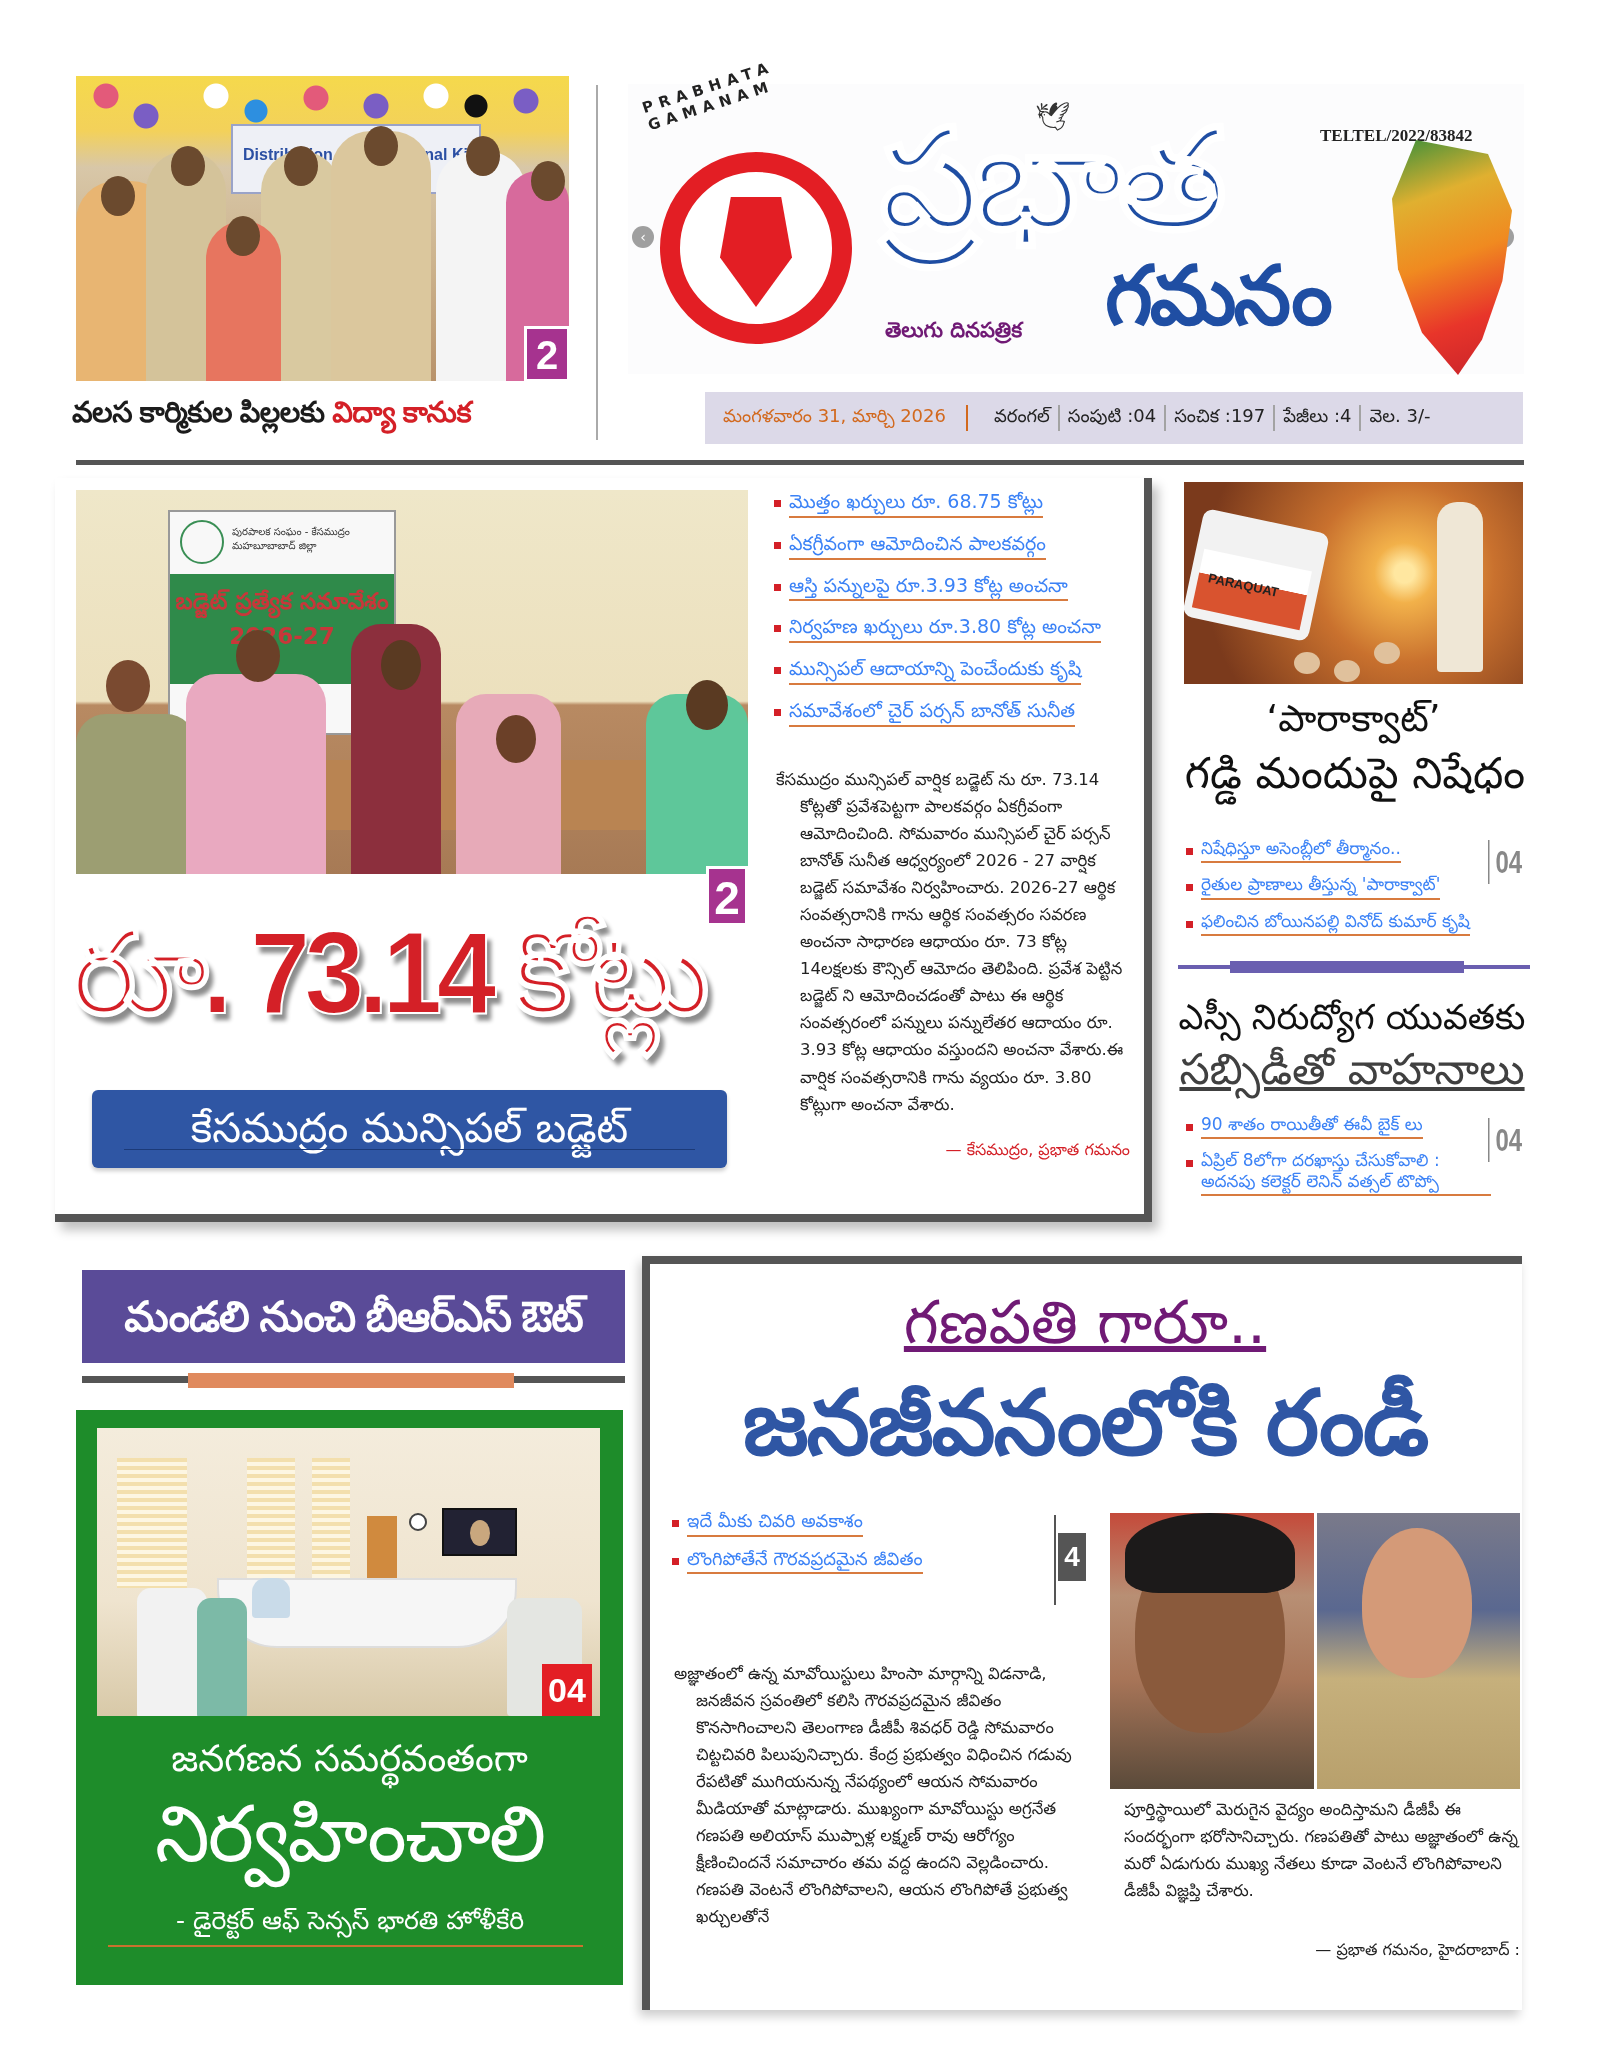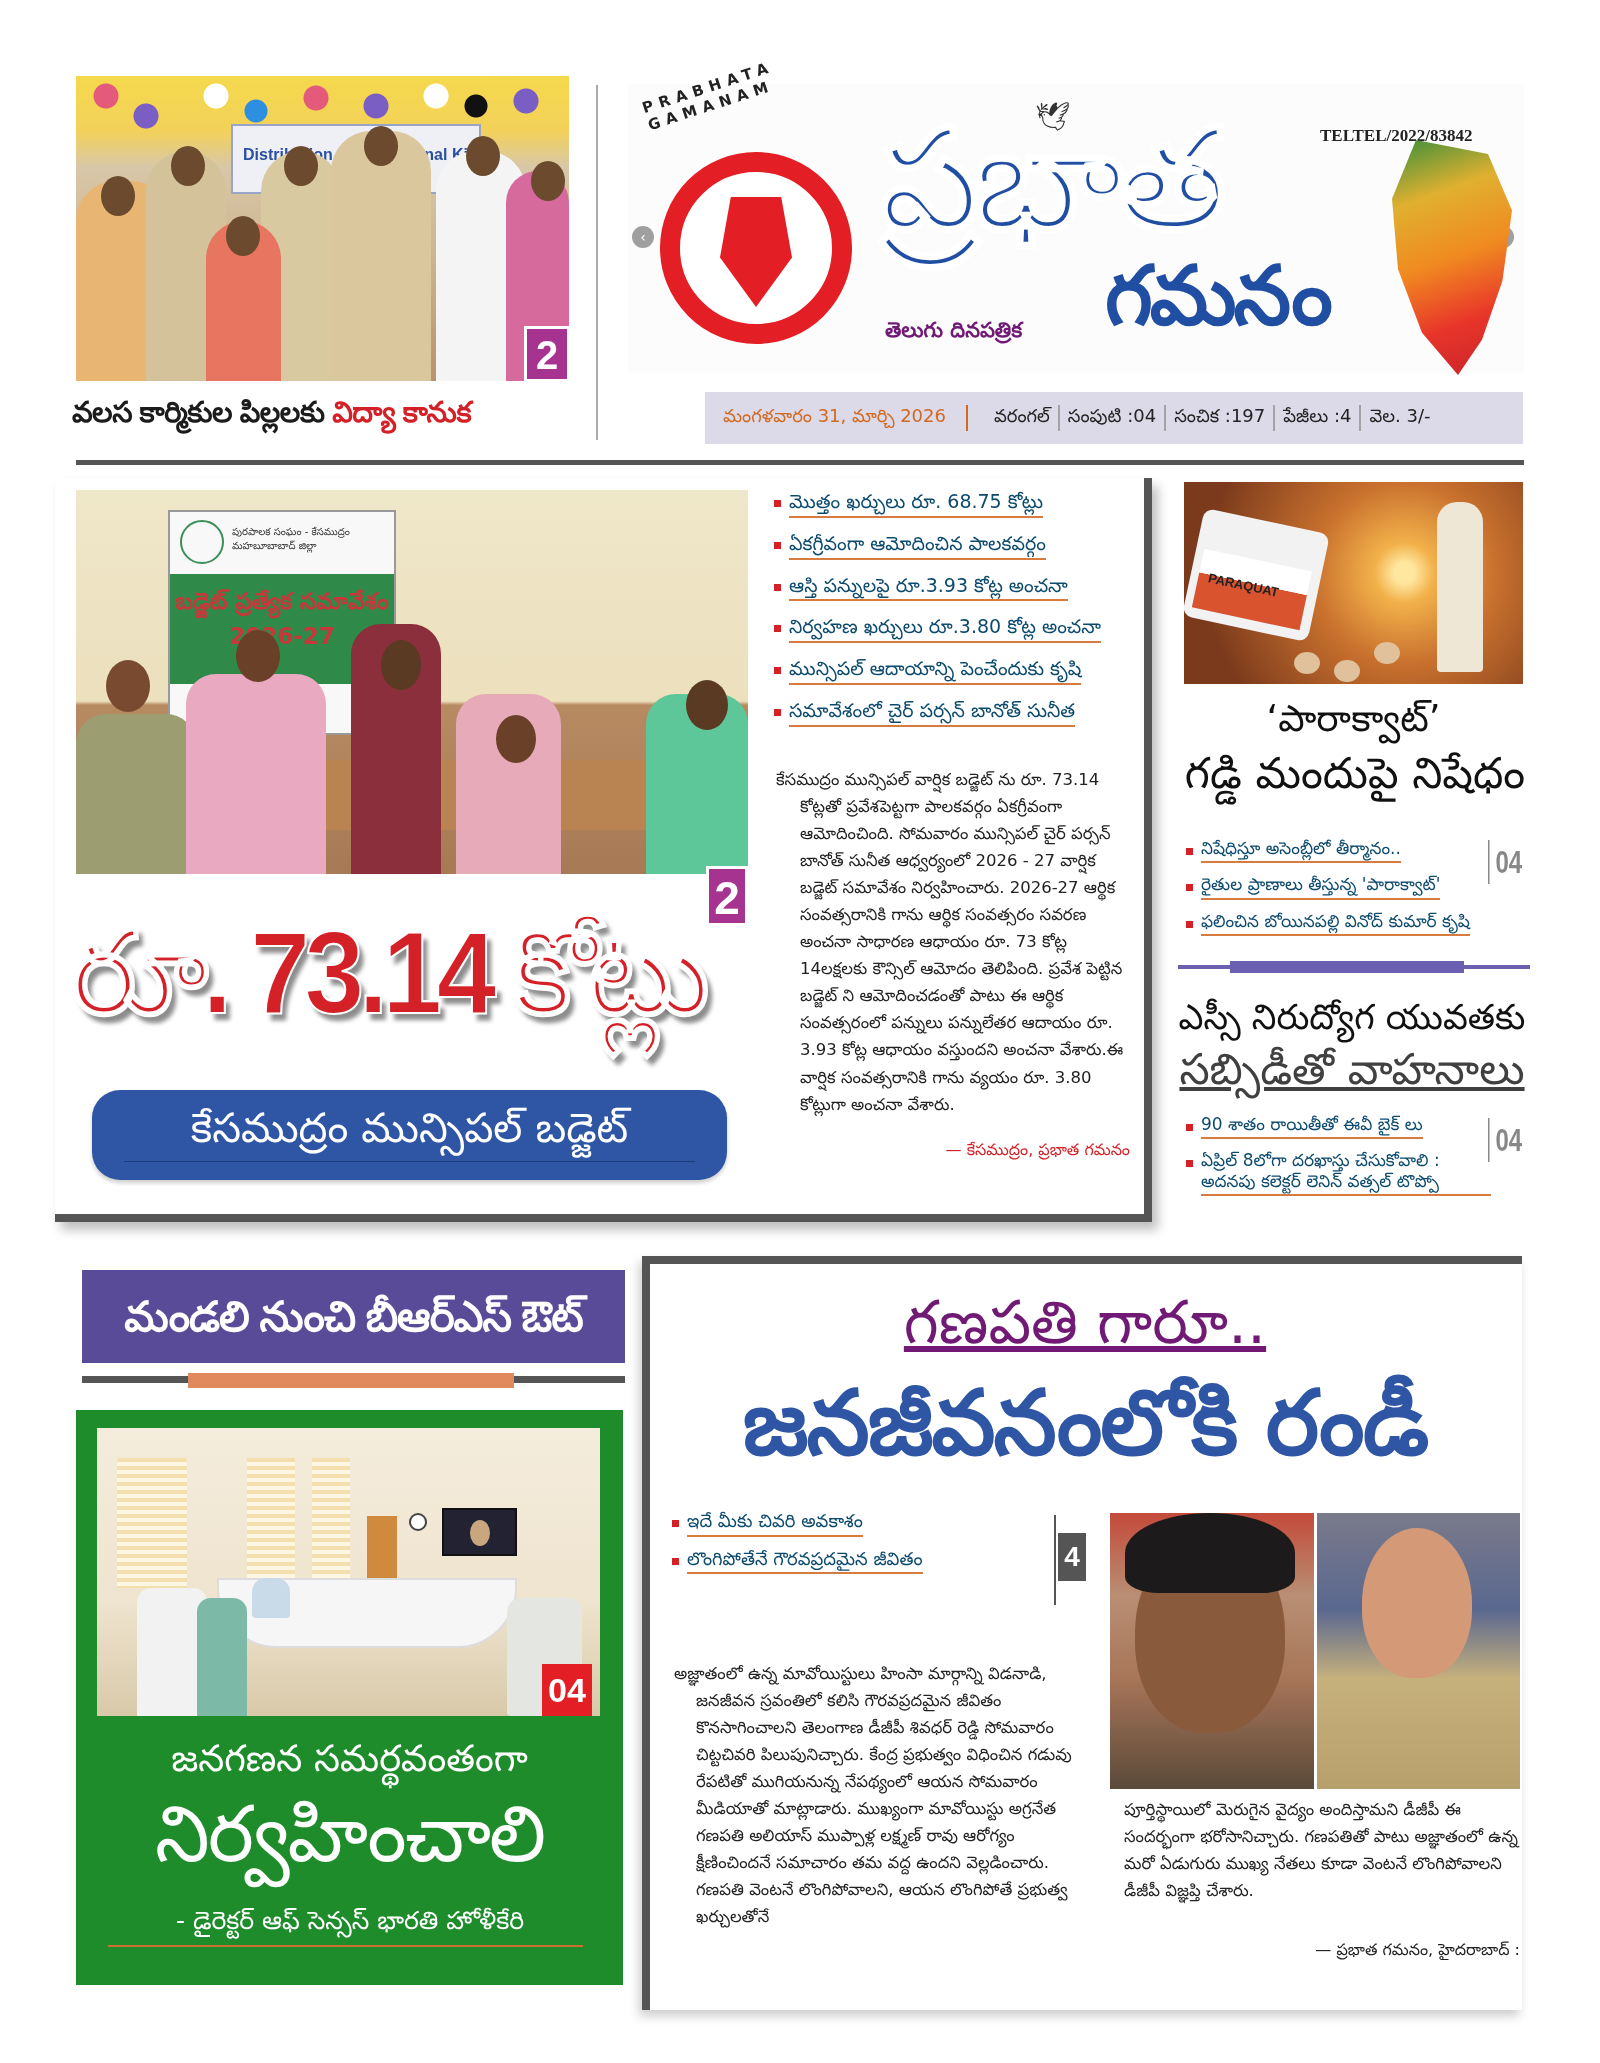--- a/index.html
+++ b/index.html
@@ -70,25 +70,25 @@
   .budget-banner { position: absolute; left: 92px; top: 20px; width: 228px; height: 225px; background: #f8f8f8; border: 2px solid #999; }
   .budget-banner .green { position: absolute; left: 0; top: 62px; width: 100%; height: 110px; background: #2f8a4a; color: #c8373a; font: bold 23px "DejaVu Sans", sans-serif; text-align: center; padding-top: 10px; line-height: 1.5; }
   .budget-banner .hdr { font: 10px "DejaVu Sans", sans-serif; color: #333; padding: 14px 6px 0 62px; }
   .budget-banner .emblem { position: absolute; left: 10px; top: 8px; width: 44px; height: 44px; border-radius: 50%; border: 2px solid #3a8f55; }
   .sitter { position: absolute; bottom: 0; border-radius: 30px 30px 0 0; }
   .table-top { position: absolute; left: 120px; top: 270px; width: 560px; height: 70px; background: #b98452; transform: skewX(-8deg); }
 
   .page-tag-2b { left: 706px; top: 866px; width: 42px; height: 60px; font-size: 46px; padding-top: 6px; }
 
   .budget-head { left: 72px; top: 915px; font: bold 108px/1 "Liberation Sans", sans-serif; color: #d42027; letter-spacing: -6px; -webkit-text-stroke: 2px #fff; text-shadow: 5px 6px 4px rgba(0,0,0,.45); transform: scaleY(1.08); transform-origin: top left; white-space: nowrap; }
-  .budget-pill { left: 92px; top: 1090px; width: 635px; height: 90px; border-radius: 28px; background: #2f56a4; color: #fff; font: 41px/1 "DejaVu Sans", sans-serif; text-align: center; padding-top: 18px; white-space: nowrap; box-shadow: 0 3px 4px rgba(0,0,0,.2); }
+  .budget-pill { left: 92px; top: 1090px; width: 635px; height: 78px; border-radius: 6px; background: #2f56a4; color: #fff; font: 41px/1 "DejaVu Sans", sans-serif; text-align: center; padding-top: 18px; white-space: nowrap; box-shadow: 0 3px 4px rgba(0,0,0,.2); }
   .budget-pill .uline { position: absolute; left: 32px; right: 32px; bottom: 18px; height: 1px; background: #1c3a78; }
 
   .bullets { left: 774px; top: 490px; width: 340px; }
-  .bullet { display: flex; align-items: flex-start; font: 19px/1.2 "DejaVu Sans", sans-serif; color: #0c4a6e; padding-bottom: 5px; margin-bottom: 9px; position: relative; white-space: nowrap; }
+  .bullet { display: flex; align-items: flex-start; font: 19px/1.2 "DejaVu Sans", sans-serif; color: #3b82f6; padding-bottom: 5px; margin-bottom: 9px; position: relative; white-space: nowrap; }
   .bullet .sq { width: 7px; height: 7px; background: #d42027; margin: 10px 8px 0 0; flex: none; }
   .bullet .txt { border-bottom: 2px solid #d87b3f; padding-bottom: 3px; }
   .bullet.wrap { white-space: normal; }
 
   .body-text { font: 16.5px/1.64 "DejaVu Sans", sans-serif; color: #222; }
   .budget-body { left: 776px; top: 734px; width: 360px; text-indent: 0; margin-top: 32px; }
   .budget-body p { padding-left: 24px; text-indent: -24px; }
   .byline { font: 16px "DejaVu Sans", sans-serif; color: #d42027; text-align: right; }
   .budget-byline { left: 800px; top: 1140px; width: 330px; }
 

